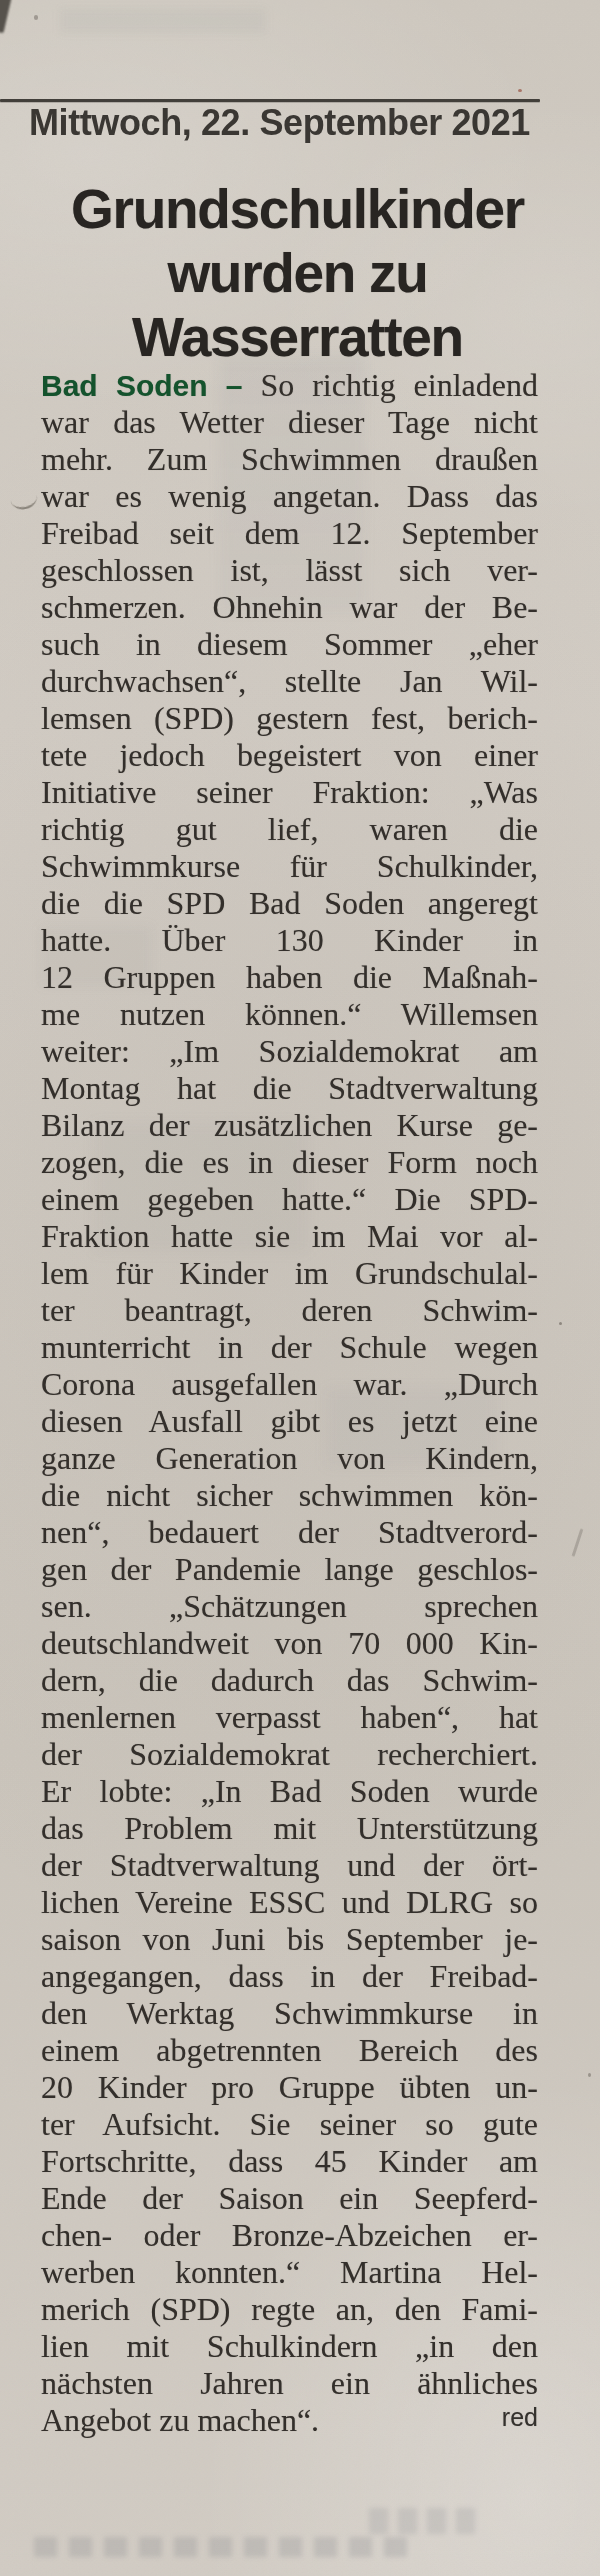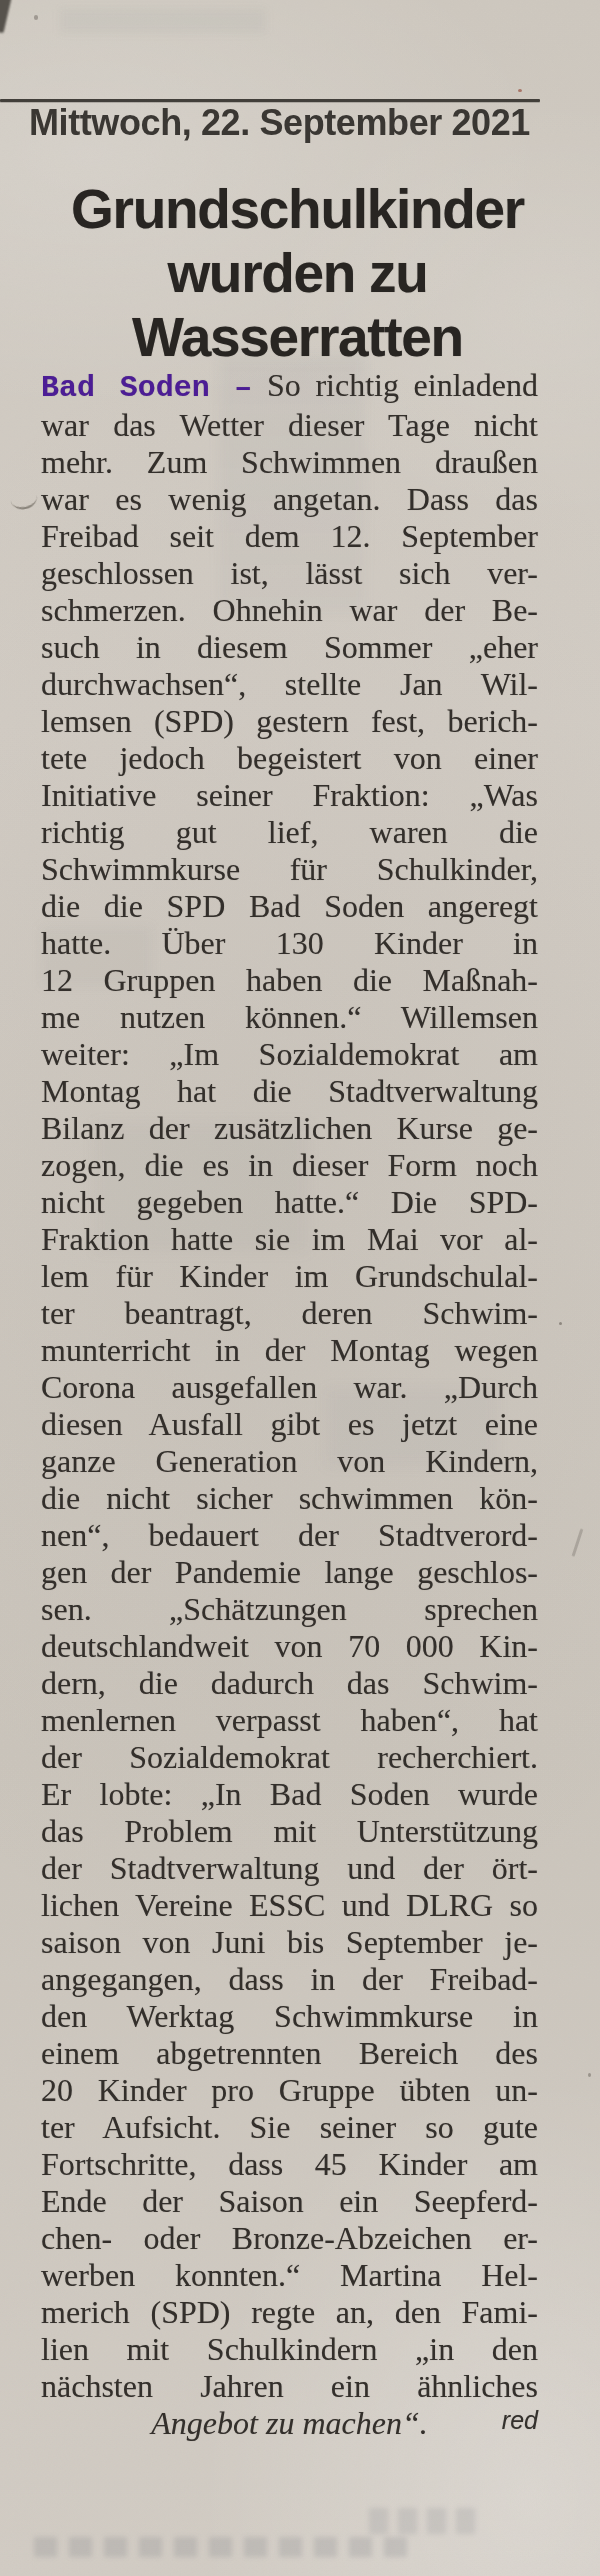--- a/index.html
+++ b/index.html
@@ -28,22 +28,22 @@
   .headline { position:absolute; z-index:3; top:169px; left:41px; width:497px; margin:8px;
     text-align:center; font-family:"Liberation Sans", sans-serif; font-weight:700;
     font-size:55px; line-height:64px; letter-spacing:-1.3px; color:#282522;
     text-shadow:0 0 0.9px rgba(35,32,28,.35); }
 
   
   .article { position:absolute; z-index:3; top:367px; left:41px; width:497px;
     font-family:"Liberation Serif", serif; font-size:32px; line-height:37px;
     color:#332f2b; text-align:justify; text-shadow:0 0 0.9px rgba(48,44,39,.30); }
   .bline { text-align:justify; text-align-last:justify; -moz-text-align-last:justify; }
-  .bline.last { text-align-last:auto; -moz-text-align-last:auto; text-align:center; position:relative;font-style:italic; }
-  .loc { font-family:Liberation Mono, monospace; font-weight:700; font-size:30px; color:#4c1d95; }
+  .bline.last { text-align-last:auto; -moz-text-align-last:auto; text-align:left; position:relative; }
+  .loc { font-family:Liberation Sans, sans-serif; font-weight:700; font-size:30px; color:#14532d; }
   .author { position:absolute; right:0; bottom:2.6px;
     font-family:"Liberation Sans", sans-serif; font-weight:400;
     font-size:25px; color:#34312d; }
 
   
   .ghost { position:absolute; z-index:2; pointer-events:none; }
   .g-head  { top:356px; left:219px; width:146px; height:257px; filter:blur(6px);
              background:linear-gradient(rgba(116,124,136,.07), rgba(116,124,136,.04)); }
   .g-top   { top:8.6px; left:60px; width:206px; height:24px; filter:blur(4.3px);
              background:rgba(110,116,126,.06); }
@@ -130,25 +130,25 @@
       <div class="bline">richtig gut lief, waren die</div>
       <div class="bline">Schwimmkurse für Schulkinder,</div>
       <div class="bline">die die SPD Bad Soden angeregt</div>
       <div class="bline">hatte. Über 130&nbsp;Kinder in</div>
       <div class="bline">12&nbsp;Gruppen haben die Maßnah-</div>
       <div class="bline">me nutzen können.“ Willemsen</div>
       <div class="bline">weiter: „Im Sozialdemokrat am</div>
       <div class="bline">Montag hat die Stadtverwaltung</div>
       <div class="bline">Bilanz der zusätzlichen Kurse ge-</div>
       <div class="bline">zogen, die es in dieser Form noch</div>
-      <div class="bline">nicht gegeben hatte.“ Die SPD-</div>
+      <div class="bline">einem gegeben hatte.“ Die SPD-</div>
       <div class="bline">Fraktion hatte sie im Mai vor al-</div>
       <div class="bline">lem für Kinder im Grundschulal-</div>
       <div class="bline">ter beantragt, deren Schwim-</div>
-      <div class="bline">munterricht in der Montag wegen</div>
+      <div class="bline">munterricht in der Schule wegen</div>
       <div class="bline">Corona ausgefallen war. „Durch</div>
       <div class="bline">diesen Ausfall gibt es jetzt eine</div>
       <div class="bline">ganze Generation von Kindern,</div>
       <div class="bline">die nicht sicher schwimmen kön-</div>
       <div class="bline">nen“, bedauert der Stadtverord-</div>
       <div class="bline">gen der Pandemie lange geschlos-</div>
       <div class="bline">sen. „Schätzungen sprechen</div>
       <div class="bline">deutschlandweit von 70&nbsp;000&nbsp;Kin-</div>
       <div class="bline">dern, die dadurch das Schwim-</div>
       <div class="bline">menlernen verpasst haben“, hat</div>

